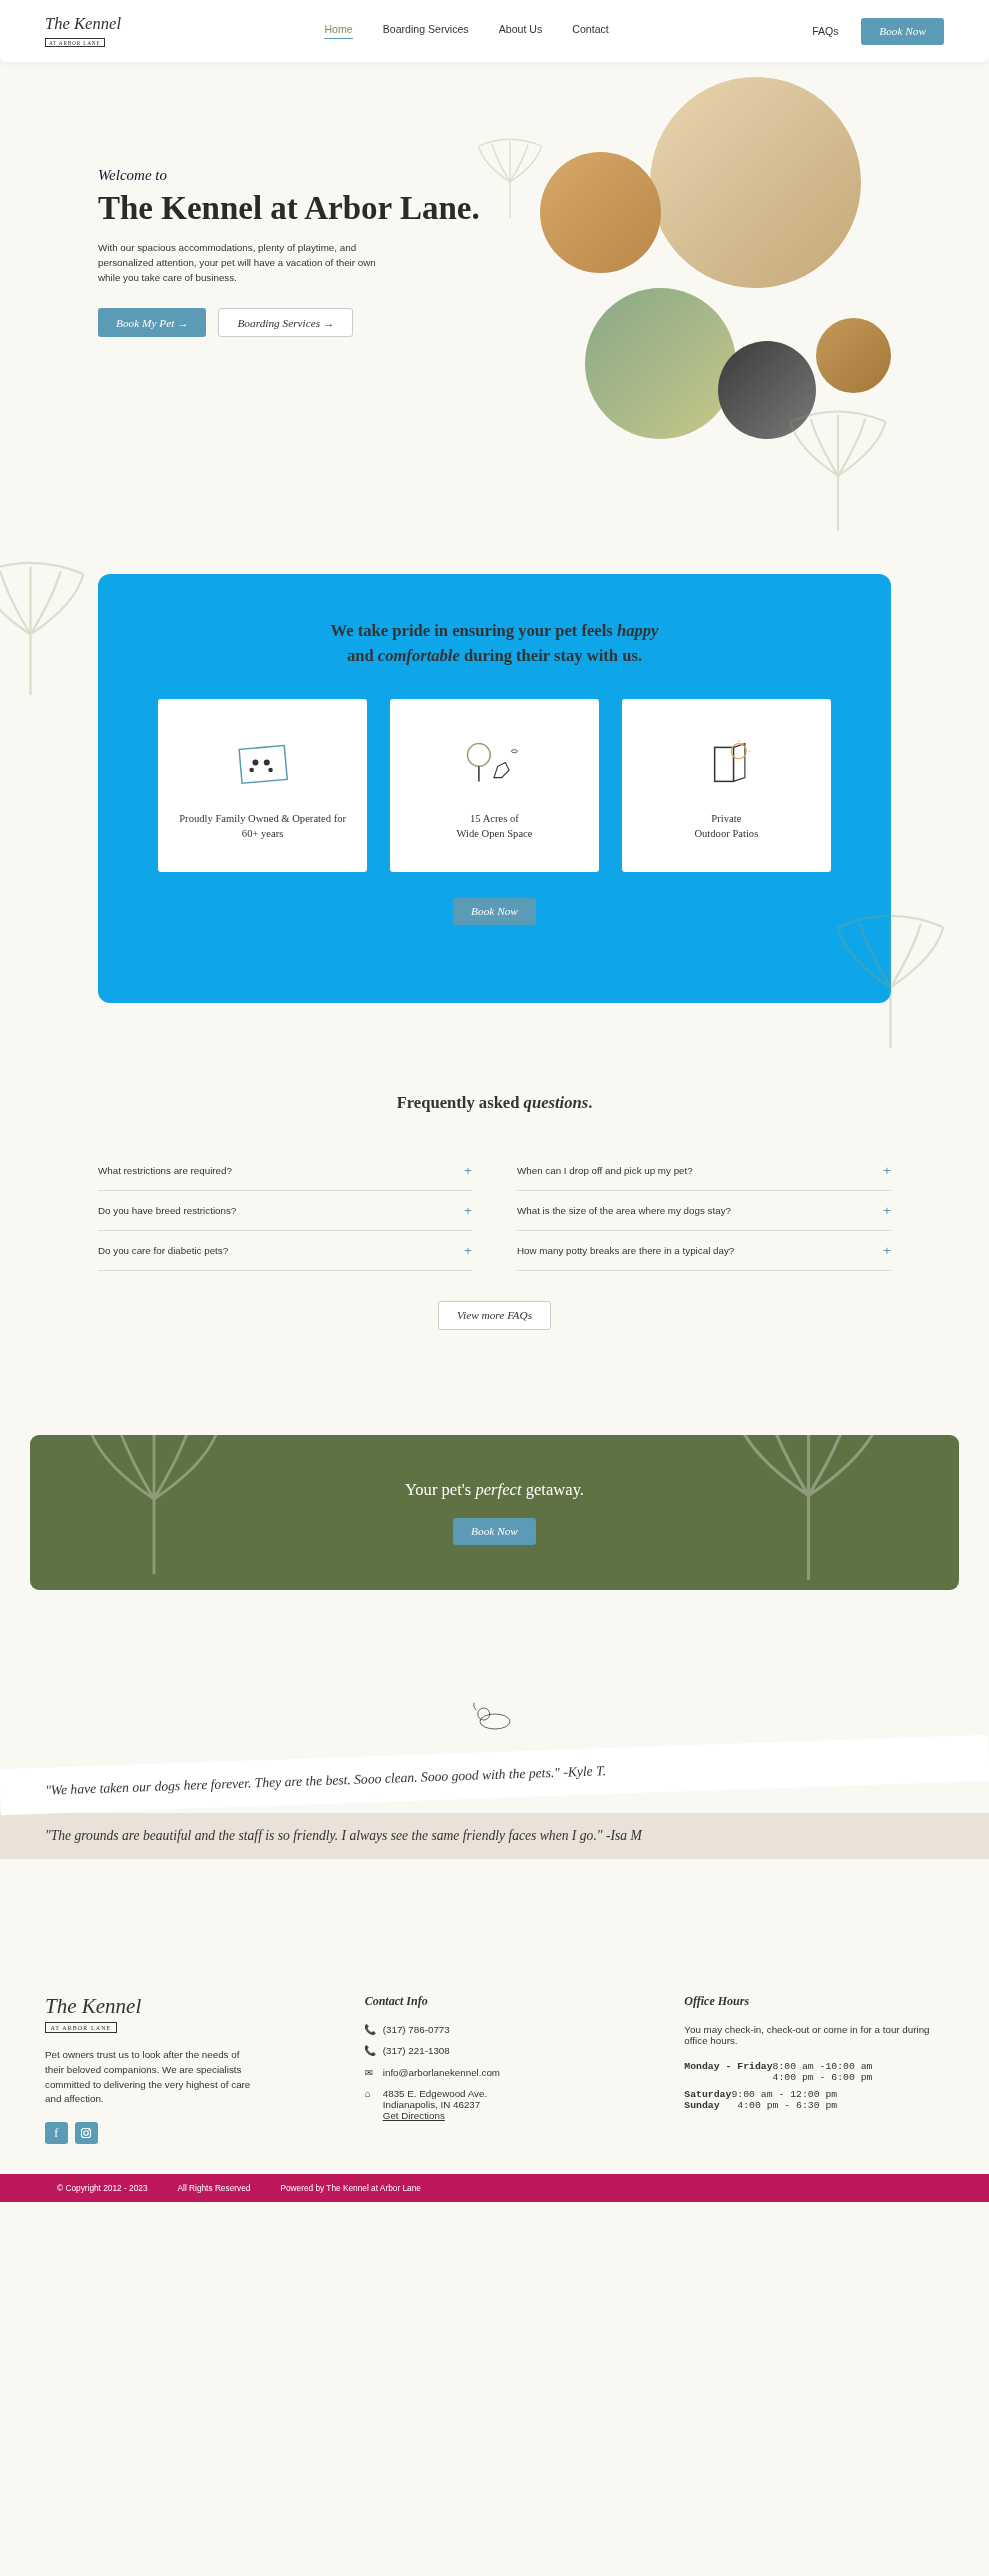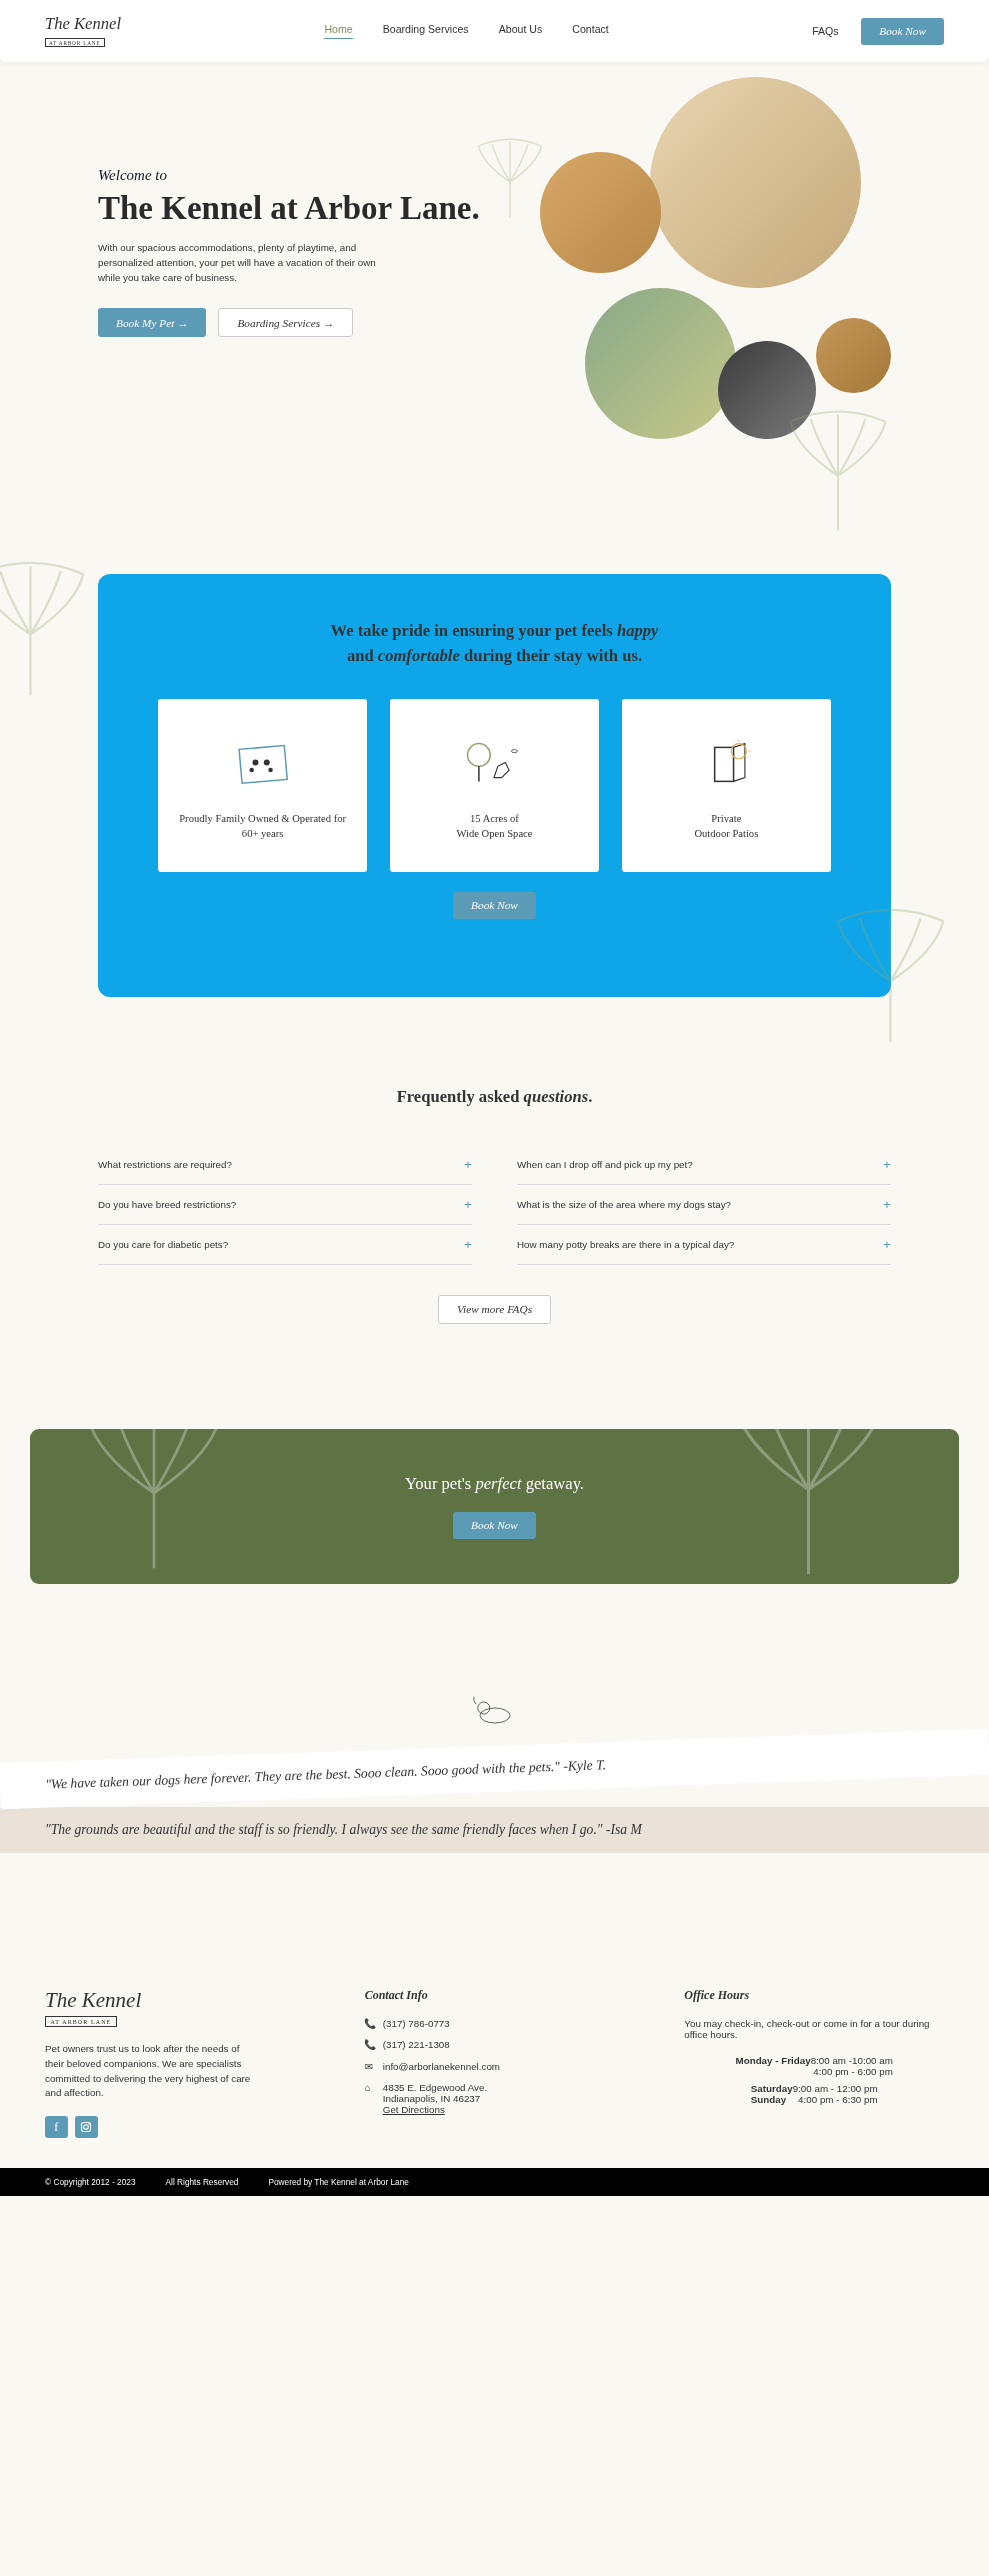--- a/index.html
+++ b/index.html
@@ -31,21 +31,21 @@
 .circle2 { width: 121px; height: 121px; top: 30px; left: 45px; background: linear-gradient(135deg, #d8a868, #b88848); }
 .circle3 { width: 151px; height: 151px; top: 166px; left: 90px; background: linear-gradient(135deg, #88a888, #c8c888); }
 .circle4 { width: 98px; height: 98px; top: 219px; right: 75px; background: linear-gradient(135deg, #3a3a3a, #7a7a7a); }
 .circle5 { width: 75px; height: 75px; top: 196px; right: 0; background: linear-gradient(135deg, #c49858, #a47838); }
 .leaf { position: absolute; opacity: 0.3; }
 
 
 .features-section { background: #0ea5e9; margin: 0 98px; padding: 45px 60px 78px; border-radius: 12px; position: relative; }
 .features-title { text-align: center; font-size: 16.6px; line-height: 1.5; margin-bottom: 30px; }
 .features-title .italic { font-style: italic; }
-.features-grid { display: flex; gap: 22.6px; justify-content: center; margin-bottom: 20px; }
+.features-grid { display: flex; gap: 22.6px; justify-content: center; margin-bottom: 26px; }
 .feature-card { background: #fff; padding: 30px 15px; border-radius: 3px; flex: 1; max-width: 211px; text-align: center; }
 .feature-icon { height: 68px; display: flex; align-items: center; justify-content: center; margin-bottom: 15px; }
 .feature-text { font-size: 10.6px; line-height: 1.4; }
 .features-btn { text-align: center; }
 
 
 .faq-section { padding: 90px 98px 60px; }
 .faq-title { text-align: center; font-size: 16.6px; margin-bottom: 38px; }
 .faq-title .italic { font-style: italic; }
 .faq-grid { display: flex; gap: 45px; }
@@ -71,24 +71,24 @@
 .footer-logo { font-family: 'Brush Script MT', cursive; font-size: 21px; font-style: italic; }
 .footer-logo-sub { font-size: 6px; letter-spacing: 1.1px; border: 0.8px solid #333; padding: 1.5px 4.5px; display: inline-block; margin-top: 1.5px; margin-bottom: 15px; }
 .footer-desc { font-size: 9.8px; line-height: 1.5; margin-bottom: 15px; font-family: Arial, sans-serif; max-width: 211px; }
 .social { display: flex; gap: 7.5px; }
 .social-icon { width: 22.6px; height: 22.6px; background: #5b9bb5; border-radius: 3px; display: flex; align-items: center; justify-content: center; color: #fff; cursor: pointer; }
 .footer-heading { font-style: italic; font-weight: bold; font-size: 12px; margin-bottom: 15px; }
 .contact-item { display: flex; gap: 7.5px; font-size: 9.8px; margin-bottom: 10.6px; font-family: Arial, sans-serif; }
 .contact-icon { width: 10.6px; }
 .directions { text-decoration: underline; }
 .hours-desc { font-size: 9.8px; margin-bottom: 15px; font-family: Arial, sans-serif; }
-.hours-row { display: flex; justify-content: center; font-size: 9.8px; margin-bottom: 6px; font-family: Liberation Sans, sans-serif; }
+.hours-row { display: flex; justify-content: flex-start; font-size: 9.8px; margin-bottom: 6px; font-family: Liberation Mono, monospace; }
 .hours-day { font-weight: bold; }
 
-.copyright { background: #000000; color: #fff; padding: 9px 45px; display: flex; gap: 30px; font-size: 8.3px; font-family: Arial, sans-serif; }
+.copyright { background: #be185d; color: #fff; padding: 9px 57px; display: flex; gap: 30px; font-size: 8.3px; font-family: Arial, sans-serif; }
 
 svg.ginkgo { stroke: #8fa76c; fill: none; stroke-width: 1.5; }
 svg.ginkgo-white { stroke: #fff; fill: none; stroke-width: 1.5; opacity: 0.3; }
 </style>
 </head>
 <body>
 
 <div class="container">
 
   <header class="header">

